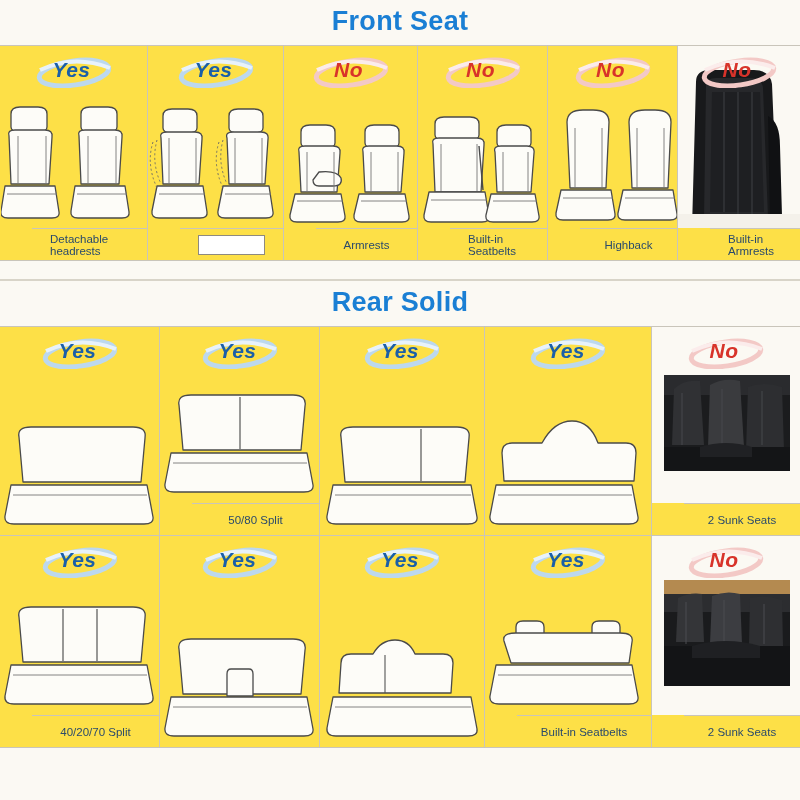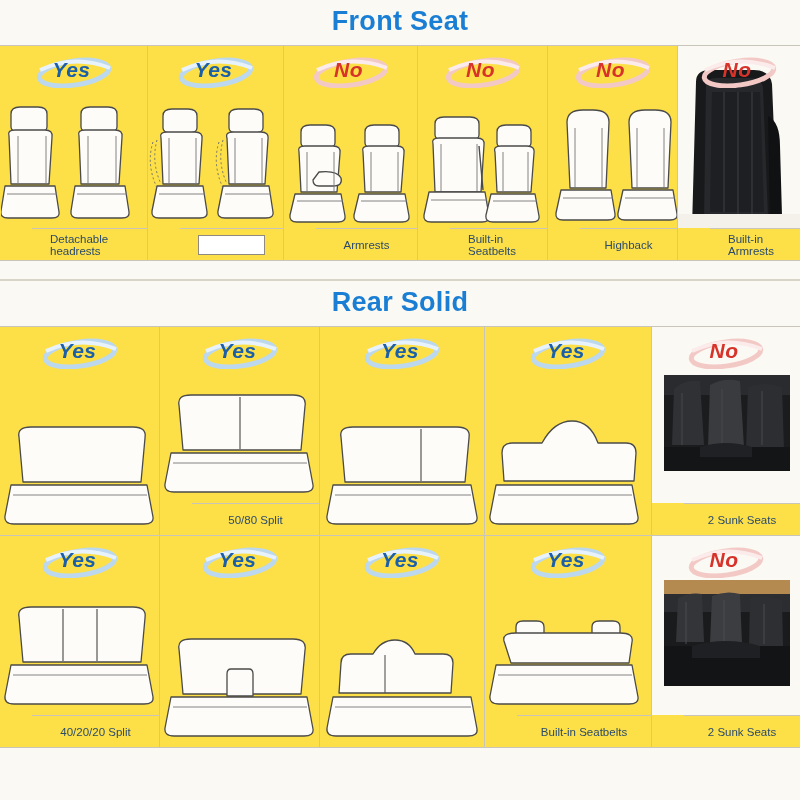--- a/index.html
+++ b/index.html
@@ -475,21 +475,21 @@
           </g>
           <g fill="none" stroke="#555" stroke-width="1.2">
             <path d="M62 22 v52"></path>
               <path d="M96 22 v52"></path>
           </g>
           <g fill="none" stroke="#777" stroke-width="0.9">
             <path d="M12 88 h134"></path>
           </g>
         </svg>
       </div>
-      <div class="cell-label">40/20/20 Split</div>
+      <div class="cell-label">40/20/70 Split</div>
     </div>
 
     <div class="cell" style="width:160px;">
       <div class="cell-art">
         <div class="badge yes">
           <svg class="swoosh" viewBox="0 0 84 32">
             <ellipse cx="42" cy="17" rx="35" ry="12" fill="none" stroke="#bcd8ee" stroke-width="5" transform="rotate(-8 42 17)"></ellipse>
             <path d="M8 14 Q42 -2 78 12" fill="none" stroke="#e8f2fa" stroke-width="4"></path>
           </svg>
           <span class="txt">Yes</span>

